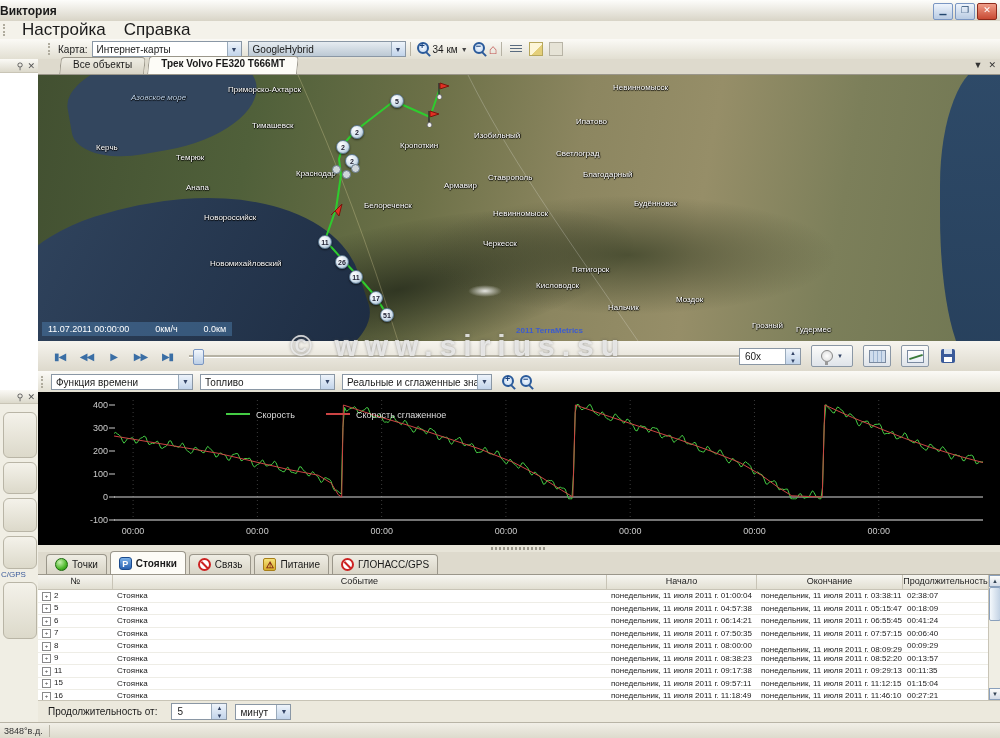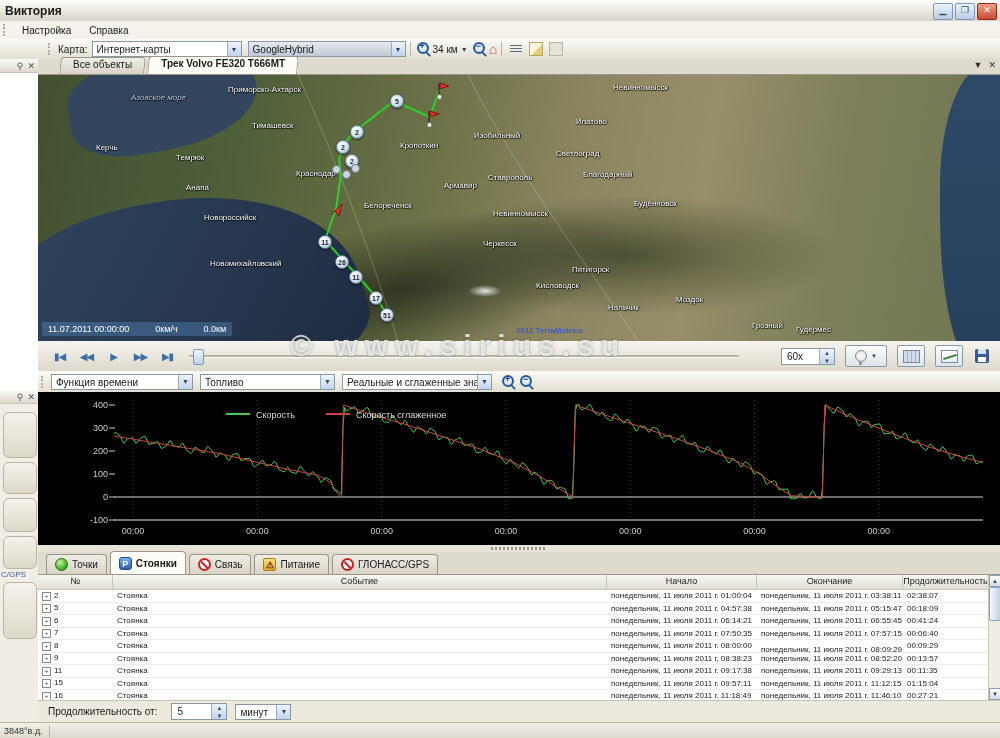--- a/index.html
+++ b/index.html
@@ -2,28 +2,28 @@
 <html><head>
 <meta charset="utf-8">
 <style>
   html,body{margin:0;padding:0;background:#9a9a9a;}
   #win{position:relative;width:1000px;height:738px;background:#ece9d8;overflow:hidden;
        font-family:"Liberation Sans",sans-serif;color:#1a1a1a;}
   .abs{position:absolute;}
   
   #titlebar{left:0;top:0;width:1000px;height:21px;background:linear-gradient(#fdfdfb,#d8d4c6);
             border-bottom:1px solid #a8a494;display:flex;align-items:center;}
-  #titlebar .ttl{font-size:12px;font-weight:bold;padding-left:5px;}
+  #titlebar .ttl{font-size:12px;font-weight:bold;}
   .wbtns{position:absolute;right:3px;top:3px;display:flex;gap:2px;}
   .wbtn{width:18px;height:15px;border:1px solid #7a96c2;border-radius:2px;
         background:linear-gradient(#eef4fc,#b9cbe2);font-size:9px;line-height:13px;text-align:center;color:#24476e;}
   .wbtn.close{background:linear-gradient(#f09d88,#c84a33);border-color:#8d2a1b;color:#fff;}
   
   #menubar{left:0;top:21px;width:1000px;height:18px;background:#f4f2ea;border-bottom:1px solid #dcd8ca;
-           display:flex;align-items:center;font-size:10px;}
+           display:flex;align-items:center;font-size:17px;}
   .grip{width:3px;height:12px;border-left:2px dotted #b0ac9e;margin:0 5px 0 3px;}
   .mitem{padding:1px 9px;}
   #toolbar{left:0;top:39px;width:1000px;height:20px;background:linear-gradient(#fbfaf6,#e2dfd2);
            border-bottom:1px solid #c9c5b6;display:flex;align-items:center;font-size:10px;padding-left:45px;}
   .combo{position:relative;height:16px;border:1px solid #8a97a5;background:#fff;
          font-size:10px;padding:2px 16px 0 4px;white-space:nowrap;overflow:hidden;box-sizing:border-box;}
   .combo .dd{position:absolute;right:0;top:0;bottom:0;width:13px;border-left:1px solid #9aabbc;
              background:linear-gradient(#eef4fb,#c2d4ea);font-size:7px;color:#346;
              display:flex;align-items:center;justify-content:center;}
   .combo.steel{background:linear-gradient(#e6ecf1,#bcc9d4);}
@@ -80,22 +80,22 @@
               color:#fff;font-size:9px;display:flex;align-items:center;padding:0 6px;gap:26px;}
   #map-copy{position:absolute;left:478px;bottom:6px;font-size:8px;color:#3b5bd0;font-weight:bold;}
   
   #playbar{left:38px;top:341px;width:962px;height:30px;background:linear-gradient(#f6f4ee,#ddd9cc);
            border-bottom:1px solid #c9c5b6;display:flex;align-items:center;}
   .pbtn{color:#3a6ea5;font-size:10px;width:27px;text-align:center;letter-spacing:-1px;}
   #slider{position:relative;width:550px;height:16px;margin-left:8px;}
   #slider .groove{position:absolute;left:0;right:0;top:7px;height:2px;background:#b6b2a4;border-bottom:1px solid #fff;}
   #slider .thumb{position:absolute;left:4px;top:1px;width:9px;height:14px;border:1px solid #7a96c2;border-radius:2px;
                  background:linear-gradient(#f2f7fd,#bccfe6);}
-  .spin{position:relative;width:54px;height:17px;border:1px solid #8a97a5;background:#fff;font-size:10px;
-        padding:2px 16px 0 5px;box-sizing:border-box;margin-left:42px;}
+  .spin{position:relative;width:62px;height:17px;border:1px solid #8a97a5;background:#fff;font-size:10px;
+        padding:2px 16px 0 5px;box-sizing:border-box;}
   .spin .arr{position:absolute;right:0;top:0;bottom:0;width:14px;border-left:1px solid #9aabbc;
              background:linear-gradient(#eef4fb,#c2d4ea);font-size:6px;color:#346;line-height:8px;text-align:center;}
   .fbtn{height:20px;border:1px solid #8a97a5;border-radius:2px;background:linear-gradient(#fcfcfa,#dfe4ea);
         display:flex;align-items:center;justify-content:center;margin-left:10px;}
   .bulb{width:10px;height:10px;border:1px solid #888;border-radius:50%;background:radial-gradient(#fff,#d8d8d8);position:relative;}
   .bulb:after{content:"";position:absolute;left:3px;bottom:-4px;width:3px;height:4px;background:#999;}
   .panelico{width:15px;height:11px;border:1px solid #7a8aa0;background:repeating-linear-gradient(90deg,#cfdcec 0 3px,#9db4d0 3px 4px);}
   .chartico{width:15px;height:11px;border:1px solid #7a8aa0;background:linear-gradient(#fff,#e8eef6);position:relative;overflow:hidden;}
   .chartico:after{content:"";position:absolute;left:1px;top:5px;width:14px;height:2px;background:#3a7a3a;transform:rotate(-18deg);}
   .floppy{width:14px;height:14px;background:#3a5a9a;border-radius:2px;position:relative;margin-left:12px;}

